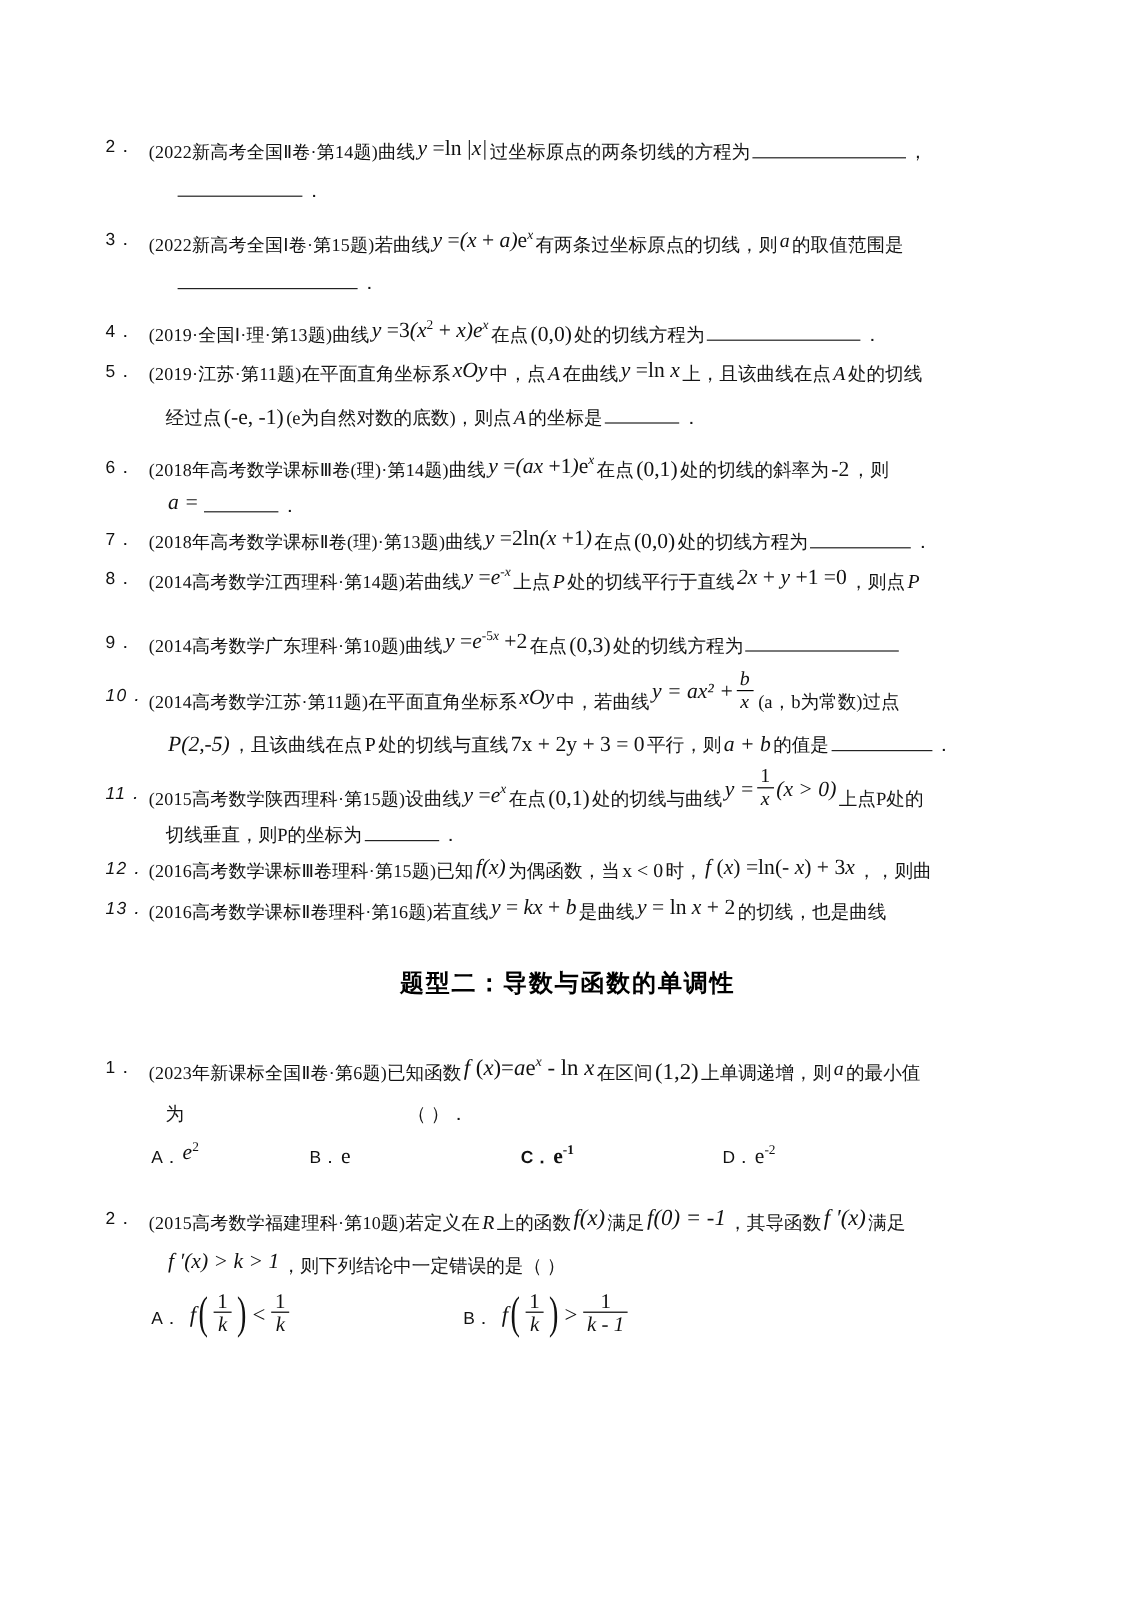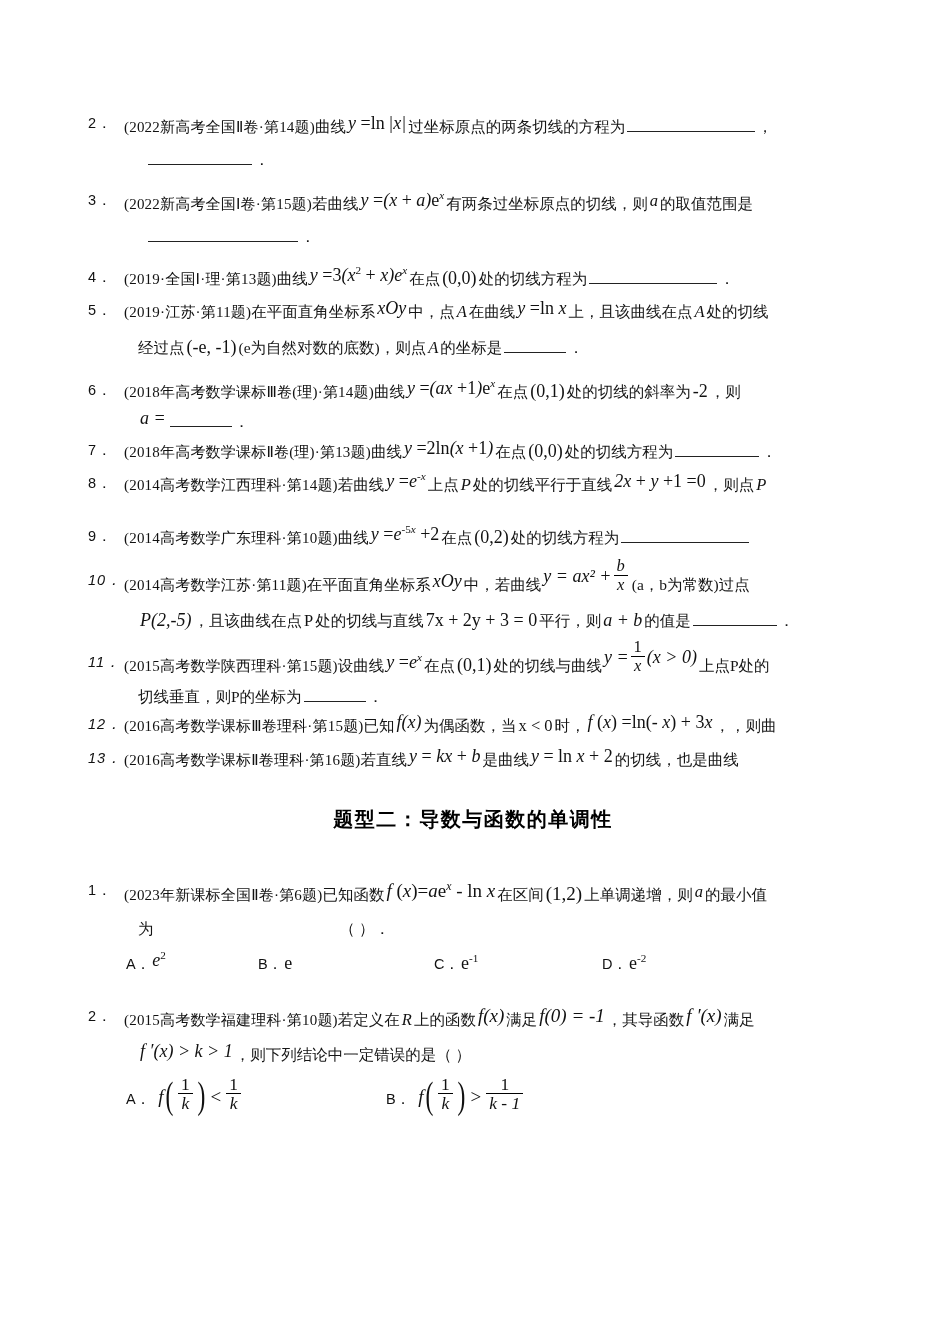--- a/index.html
+++ b/index.html
@@ -146,21 +146,21 @@
     gap: 28px;
   }
   .choice { white-space: nowrap; }
   .choice .lab {
     font-family: "Liberation Sans", sans-serif;
     font-size: 14.5px;
     font-style: normal;
   }
   .ch-a { width: 104px; }
   .ch-b { width: 148px; }
-  .ch-c { width: 140px; }
+  .ch-c { width: 140px; font-weight: bold; }
 
   .choices2 {
     display: flex;
     align-items: flex-end;
     font-size: 15.5px;
     padding-left: 2px;
     margin-top: 6px;
   }
   .choices2 .choice { display: flex; align-items: flex-end; }
   .choices2 .lab { padding-right: 6px; position: relative; top: -2px; }
@@ -255,21 +255,21 @@
       </span>
     </span>
   </div>
 
   <div class="spacer-md"></div>
 
   <div class="problem">
     <span class="pnum">9．</span>
     <span class="pbody">
       <span class="ln tight">
-        <span class="src">(2014高考数学广东理科·第10题)</span><span class="cn">曲线</span><span class="m">y <span class="rm">=</span>e<sup><span class="rm">-5</span>x</sup> <span class="rm">+2</span></span><span class="cn">在点</span><span class="m flat up">(0,2)</span><span class="cn">处的切线方程为</span><span class="blank b-xl"></span>
+        <span class="src">(2014高考数学广东理科·第10题)</span><span class="cn">曲线</span><span class="m">y <span class="rm">=</span>e<sup><span class="rm">-5</span>x</sup> <span class="rm">+2</span></span><span class="cn">在点</span><span class="m flat up">(0,3)</span><span class="cn">处的切线方程为</span><span class="blank b-xl"></span>
       </span>
     </span>
   </div>
 
   <div class="spacer-sm"></div>
 
   <div class="problem">
     <span class="pnum wide">10．</span>
     <span class="pbody">
       <span class="ln" style="line-height:2.2">

